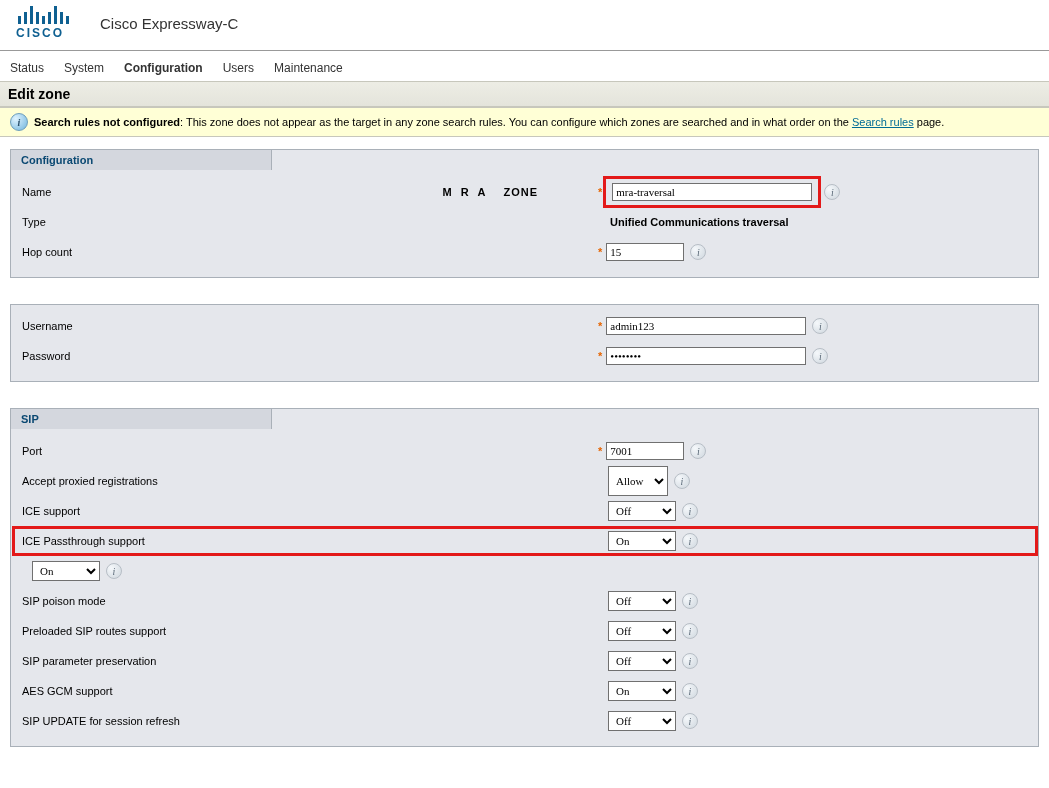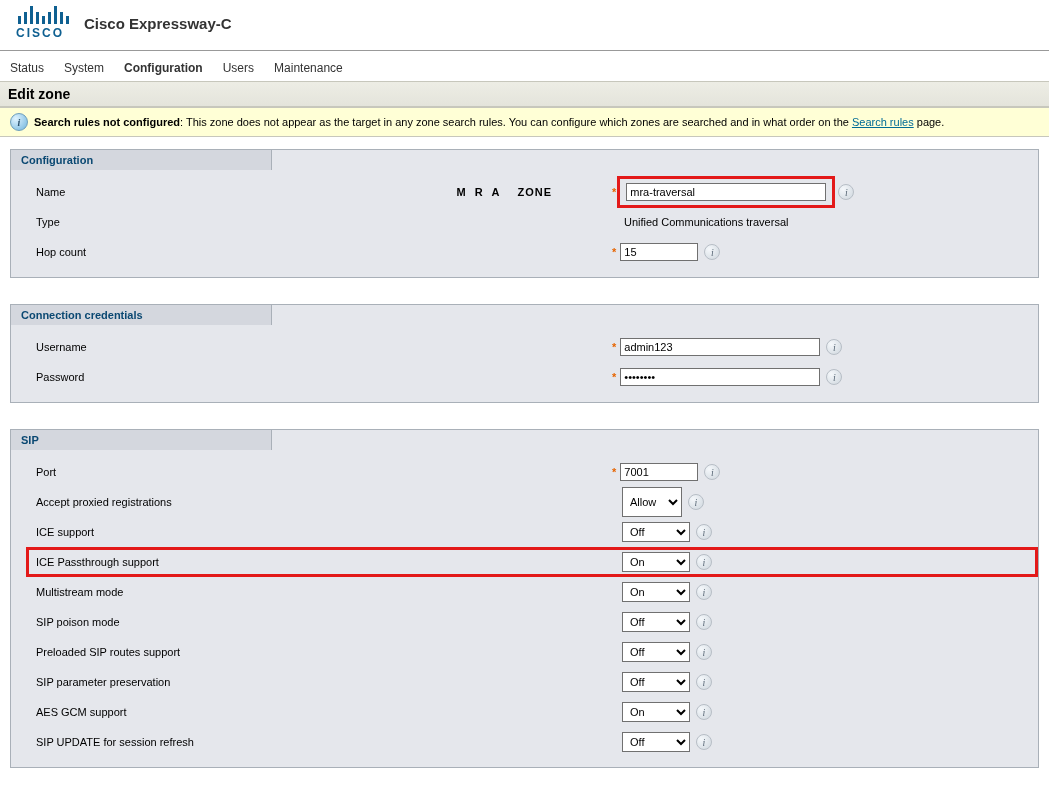--- a/index.html
+++ b/index.html
@@ -4,36 +4,36 @@
 <style>
 * { box-sizing: border-box; margin: 0; padding: 0; }
 body { font-family: Arial, Helvetica, sans-serif; font-size: 11px; background: #fff; color: #000; }
 .header { display: flex; align-items: center; padding: 6px 10px 10px 10px; border-bottom: 1px solid #999; }
 .cisco-logo { color: #0f6091; margin-left: 6px; }
 .cisco-bars { font-size: 0; letter-spacing: -1px; }
 .cisco-bars span { display: inline-block; width: 3px; margin: 0 1.5px; background: #0f6091; vertical-align: bottom; }
 .b1 { height: 8px; } .b2 { height: 12px; } .b3 { height: 18px; } .b4 { height: 12px; } .b5 { height: 8px; }
 .b6 { height: 12px; } .b7 { height: 18px; } .b8 { height: 12px; } .b9 { height: 8px; }
 .cisco-text { font-size: 12px; font-weight: bold; letter-spacing: 2px; color: #0f6091; margin-top: 2px; }
-.product-name { font-size: 15px; font-weight: bold; color: #333; margin-left: 14px; }
+.product-name { font-size: 15px; font-weight: normal; color: #333; margin-left: 30px; }
 .tabs { display: flex; gap: 20px; padding: 10px 10px 6px 10px; font-size: 12px; }
 .tab { color: #333; cursor: pointer; }
 .tab.active { font-weight: bold; }
 .page-title { font-size: 14px; font-weight: bold; background: linear-gradient(#edede5,#e4e4db); border-top: 1px solid #c7c7bc; border-bottom: 1px solid #c7c7bc; padding: 4px 8px; }
 .notify-bar { background: #ffffd6; border-top: 1px solid #c7c7bc; border-bottom: 1px solid #c7c7bc; padding: 5px 10px; display: flex; align-items: center; gap: 6px; font-size: 11px; }
 .info-ball { width: 18px; height: 18px; border-radius: 50%; background: radial-gradient(circle at 30% 30%,#dff3ff,#6fb4dc); border: 1px solid #6d9ebc; display: flex; align-items: center; justify-content: center; font-size: 10px; font-style: italic; font-weight: bold; color: #2a4f6a; font-family: Georgia,serif; flex-shrink: 0; }
 .notify-bar a { color: #006b96; text-decoration: underline; }
 .content { padding: 0 10px 20px 10px; }
 .fieldset { border: 1px solid #a9b0b8; background: #e5e7ec; margin-top: 12px; position: relative; }
 .fieldset-legend { position: relative; top: -1px; left: -1px; display: inline-block; background: #d4d7de; border: 1px solid #a9b0b8; border-bottom: none; padding: 4px 10px; width: 262px; font-size: 11px; font-weight: bold; color: #0a4872; }
-.section-body { padding: 6px 0 10px 15px; }
+.section-body { padding: 6px 0 10px 1px; }
 .row { display: flex; align-items: center; min-height: 30px; padding: 0 10px; }
 .row-label { width: 576px; flex-shrink: 0; font-size: 11px; }
 .req-star { color: #e66400; font-weight: bold; margin-right: 4px; }
-input[type=text], input[type=password], select { font-family: Liberation Sans, sans-serif; font-size: 11px; border: 1px solid #707070; background: #fff; height: 18px; padding: 0 3px; }
+input[type=text], input[type=password], select { font-family: Liberation Serif, serif; font-size: 11px; border: 1px solid #707070; background: #fff; height: 18px; padding: 0 3px; }
 .txt-wide { width: 200px; }
 .txt-small { width: 78px; }
 select.sel-small { width: 68px; height: 20px; }
 select.sel-med { width: 60px; height: 30px; }
 .info-icon { width: 16px; height: 16px; border-radius: 50%; background: radial-gradient(circle at 30% 30%,#f5f8fb,#cfd7de); border: 1px solid #b7bec6; display: inline-flex; align-items: center; justify-content: center; font-size: 10px; font-style: italic; font-family: Georgia,serif; color: #5b6a78; margin-left: 6px; vertical-align: middle; cursor: pointer; }
 .mra-decor { font-size: 11px; font-weight: bold; letter-spacing: 3px; color: #000; }
 .mra-zone { font-size: 11px; font-weight: bold; letter-spacing: 1px; color: #000; margin-left: 12px; }
 .hl-red { outline: 3px solid #e31919; }
 .spacer-between { height: 14px; }
 .row.hl-row { outline: 3px solid #e31919; outline-offset: -3px; }
@@ -82,35 +82,34 @@
           </span>
         </div>
         <span class="req-star">*</span>
         <span class="hl-red" style="padding:4px 6px;display:inline-flex;align-items:center;">
           <input type="text" class="txt-wide" value="mra-traversal" style="">
         </span>
         <span class="info-icon">i</span>
       </div>
       <div class="row">
         <div class="row-label">Type</div>
-        <span style="margin-left:12px;">Unified Communications traversal</span>
+        <span style="margin-left:12px;font-weight:bold;">Unified Communications traversal</span>
       </div>
       <div class="row">
         <div class="row-label">Hop count</div>
         <span class="req-star">*</span>
         <input type="text" class="txt-small" value="15" style="">
         <span class="info-icon">i</span>
       </div>
     </div>
   </div>
 
   <div class="spacer-between"></div>
 
   <div class="fieldset">
-    <div class="fieldset-legend">Connection credentials</div>
     <div class="section-body">
       <div class="row">
         <div class="row-label">Username</div>
         <span class="req-star">*</span>
         <input type="text" class="txt-wide" value="admin123" style="">
         <span class="info-icon">i</span>
       </div>
       <div class="row">
         <div class="row-label">Password</div>
         <span class="req-star">*</span>
@@ -143,21 +142,20 @@
         <select class="sel-small"><option>Off</option></select>
         <span class="info-icon">i</span>
       </div>
       <div class="row hl-row">
         <div class="row-label">ICE Passthrough support</div>
         <span style="width:10px;"></span>
         <select class="sel-small"><option>On</option></select>
         <span class="info-icon">i</span>
       </div>
       <div class="row">
-        <div class="row-label">Multistream mode</div>
         <span style="width:10px;"></span>
         <select class="sel-small"><option>On</option></select>
         <span class="info-icon">i</span>
       </div>
       <div class="row">
         <div class="row-label">SIP poison mode</div>
         <span style="width:10px;"></span>
         <select class="sel-small"><option>Off</option></select>
         <span class="info-icon">i</span>
       </div>

